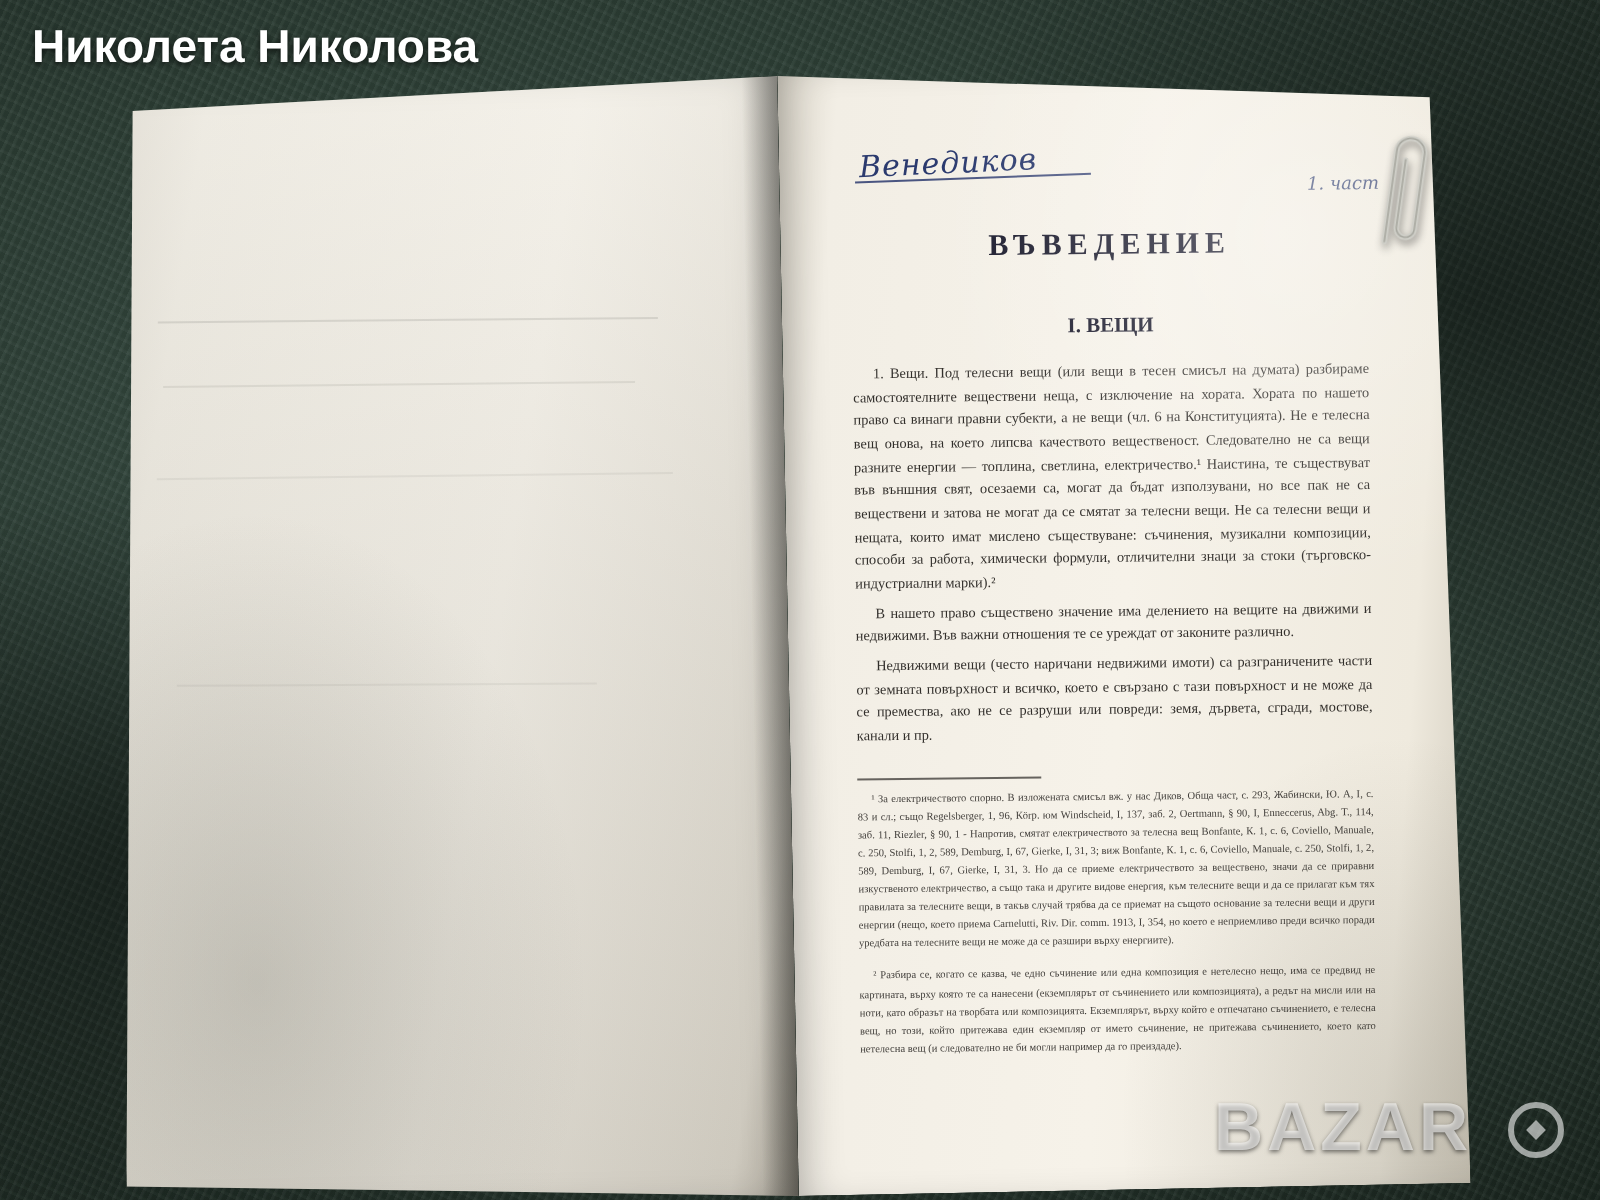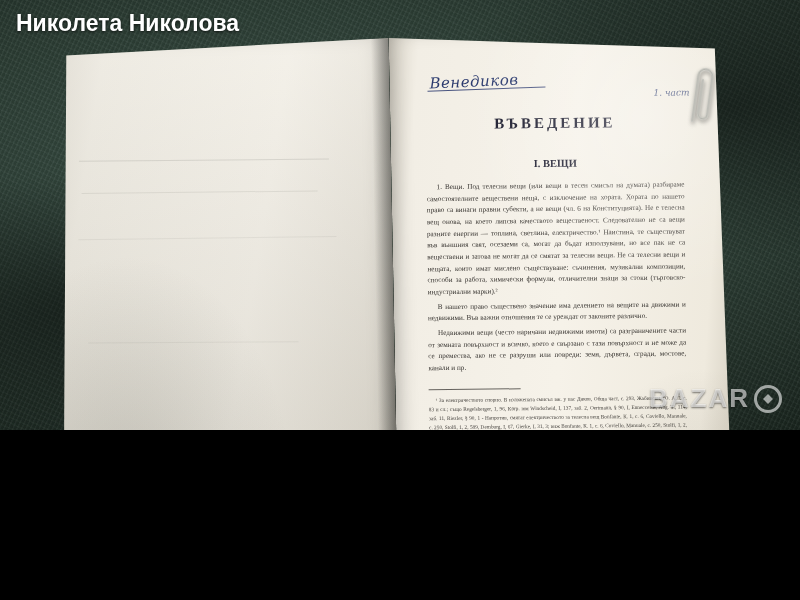--- a/index.html
+++ b/index.html
@@ -10,21 +10,21 @@
   body {
     width: 800px;
     height: 600px;
     overflow: hidden;
     font-family: "Liberation Serif", serif;
   }
 
   #scene {
     position: relative;
     width: 800px;
-    height: 430px;
+    height: 600px;
     background: #2f4038;
     overflow: hidden;
   }
 
   
   #backdrop {
     position: absolute;
     inset: 0;
     background:
       repeating-linear-gradient(115deg, rgba(255,255,255,0.035) 0px, rgba(255,255,255,0.035) 1px, rgba(0,0,0,0.05) 2px, rgba(0,0,0,0.05) 4px),
@@ -208,27 +208,27 @@
     background: rgba(120,120,110,0.25);
   }
 
   
   #watermark {
     position: absolute;
     right: 18px;
     bottom: 16px;
     font-family: "Liberation Sans", sans-serif;
     font-weight: bold;
-    font-size: 26px;
+    font-size: 34px;
     letter-spacing: 2px;
     color: rgba(255,255,255,0.58);
     text-shadow: 0 1px 2px rgba(0,0,0,0.5);
     display: flex;
     align-items: center;
-    gap: 2px;
+    gap: 16px;
   }
   #watermark .wm-icon {
     display: inline-block;
     width: 22px;
     height: 22px;
     border: 3px solid rgba(255,255,255,0.58);
     border-radius: 50%;
     position: relative;
     margin-left: 2px;
   }

